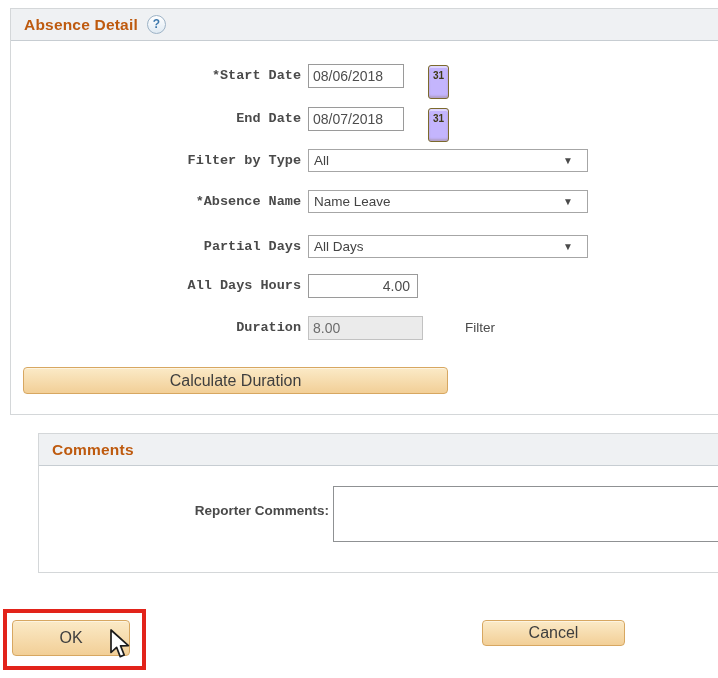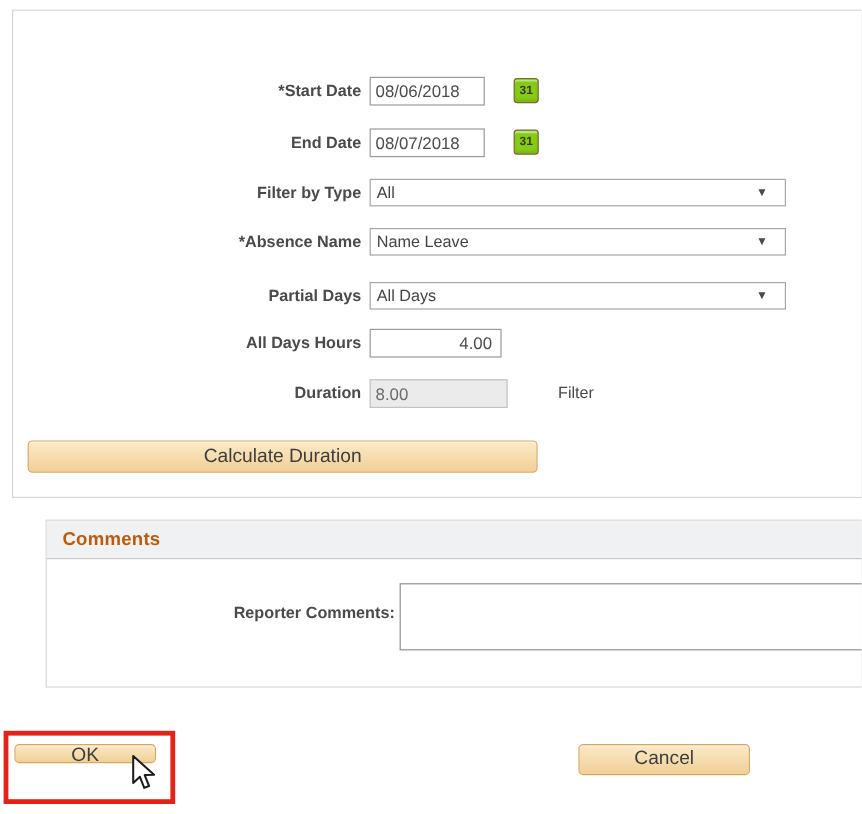--- a/index.html
+++ b/index.html
@@ -16,36 +16,36 @@
   .panel-title { color:#be5a0e; font-weight:bold; font-size:15.5px; letter-spacing:.2px; }
 
   .help-icon { width:19px; height:19px; margin-left:9px; border-radius:50%;
                border:1px solid #9db3c6; background:linear-gradient(#ffffff,#dfeaf3);
                color:#3c78ad; font-size:12px; font-weight:bold; text-align:center;
                line-height:17px; cursor:pointer; }
 
   .frow { position:absolute; left:0; height:24px; width:100%; }
   .flabel { position:absolute; left:0; top:0; width:290px; height:24px;
             text-align:right; font-weight:bold; color:#4a4a4a; font-size:13.5px;
-            line-height:24px; white-space:nowrap; }
+            line-height:24px; white-space:nowrap;font-family:Liberation Mono, monospace; }
 
   .tinput { position:absolute; left:297px; top:0; height:24px;
             border:1px solid #9a9a9a; font-family:"Liberation Sans",sans-serif;
             font-size:14px; color:#4d4d4d; padding:0 4px; background:#fff; }
   .w-date  { width:96px; }
   .w-hours { width:110px; text-align:right; padding-right:7px; }
   .w-dur   { width:115px; background:#ebebeb; border-color:#c2c2c2; color:#6c6c6c; }
 
-  .cal-icon { position:absolute; left:417px; top:1px; width:21px; height:21px;
-              background:#84cc16; border:1px solid #7c6a2d; border-radius:3px;
+  .cal-icon { position:absolute; left:417px; top:1px; width:21px; height:34px;
+              background:#c4b5fd; border:1px solid #7c6a2d; border-radius:3px;
               color:#3f3a16; font-size:10px; font-weight:bold; text-align:center;
               line-height:19px; cursor:pointer;
               box-shadow:inset 0 2px 0 rgba(255,255,255,.45), inset 0 -2px 2px rgba(122,100,40,.25); }
 
-  .fselect { position:absolute; left:297px; top:0; width:347px; height:23px;
+  .fselect { position:absolute; left:297px; top:0; width:280px; height:23px;
              border:1px solid #a6a6a6; background:#fff; display:flex;
              align-items:center; cursor:pointer; }
   .fselect .sel-text { font-size:13.5px; color:#444; padding-left:5px; flex:1; }
   .fselect .sel-arrow { font-size:10px; color:#4a4a4a; padding-right:14px; }
 
   .unit-label { position:absolute; left:454px; top:0; line-height:24px;
                 font-size:13.5px; color:#4a4a4a; }
 
   .ps-btn { background:linear-gradient(#fbeac7,#f2cf97); border:1px solid #d7a761;
             border-radius:4px; color:#3e3e3e; font-size:16px;
@@ -56,30 +56,34 @@
 
   .comment-label { position:absolute; left:0; top:67px; width:290px;
                    text-align:right; font-weight:bold; color:#4a4a4a;
                    font-size:13.5px; line-height:20px; white-space:nowrap; }
   .comment-area { position:absolute; left:294px; top:52px; width:412px; height:56px;
                   border:1px solid #8f9193; resize:none;
                   font-family:"Liberation Sans",sans-serif; font-size:13px; }
 
   .ok-highlight { position:absolute; left:3px; top:609px; width:143px; height:61px;
                   border:4px solid #e2231a; }
-  .ok-btn { position:absolute; left:12px; top:620px; width:118px; height:16px; }
+  .ok-btn { position:absolute; left:12px; top:620px; width:118px; height:36px; }
   .cancel-btn { position:absolute; left:482px; top:620px; width:143px; height:26px; }
 
   .cursor { position:absolute; left:108px; top:629px; width:24px; height:32px;
             pointer-events:none; }
 </style>
 </head>
 <body>
 
 <div class="panel panel-main">
+  <div class="panel-header">
+    <span class="panel-title">Absence Detail</span>
+    <span class="help-icon">?</span>
+  </div>
 
   <div class="frow" style="top:55px;">
     <span class="flabel">*Start Date</span>
     <input class="tinput w-date" type="text" value="08/06/2018" style="">
     <span class="cal-icon">31</span>
   </div>
 
   <div class="frow" style="top:98px;">
     <span class="flabel">End Date</span>
     <input class="tinput w-date" type="text" value="08/07/2018" style="">

